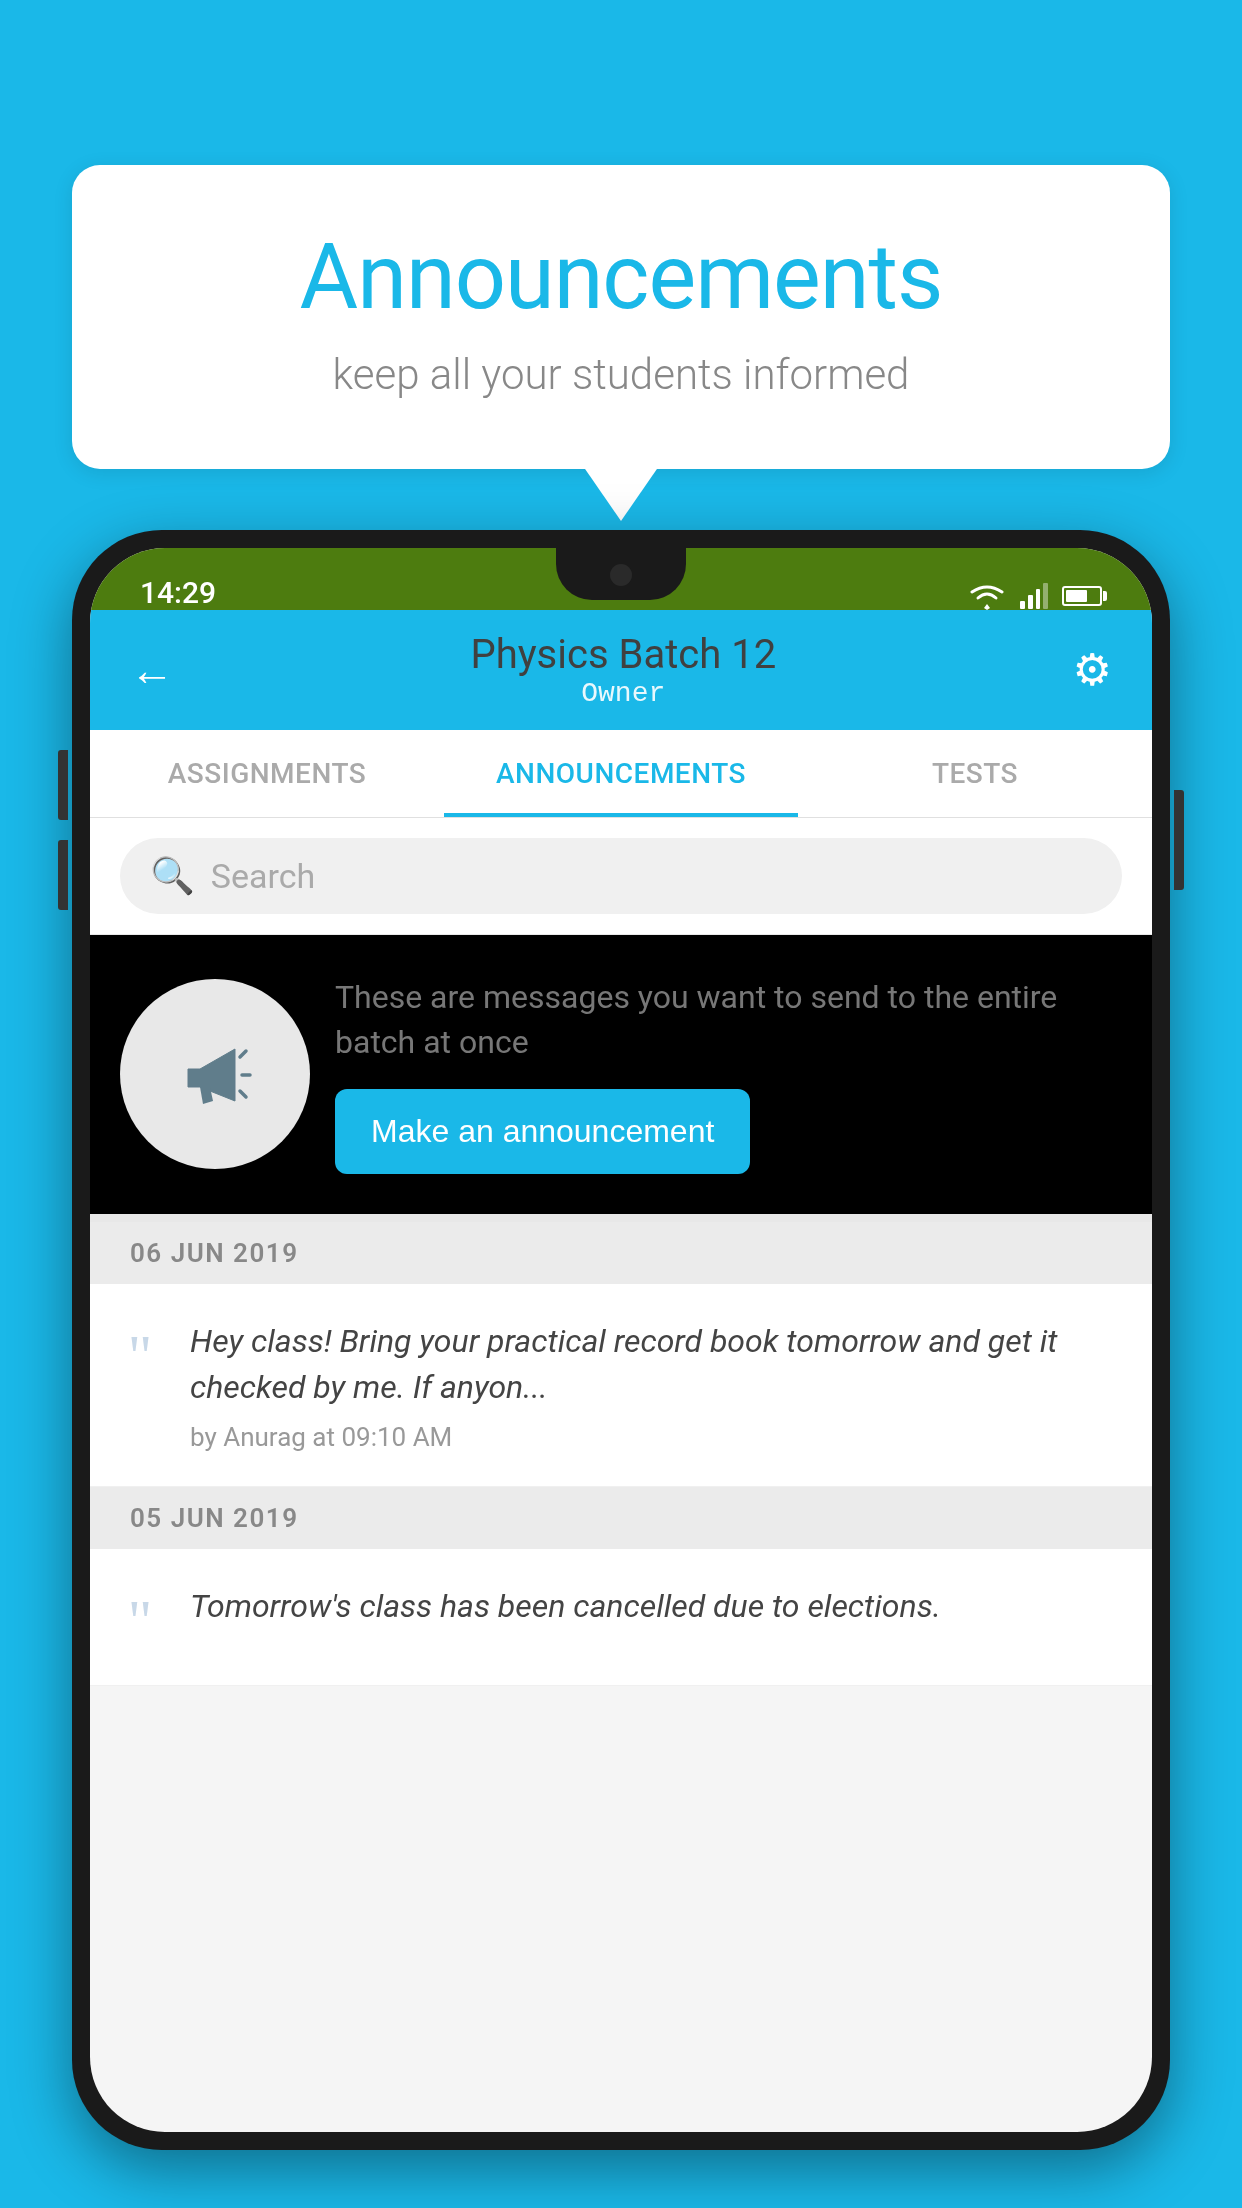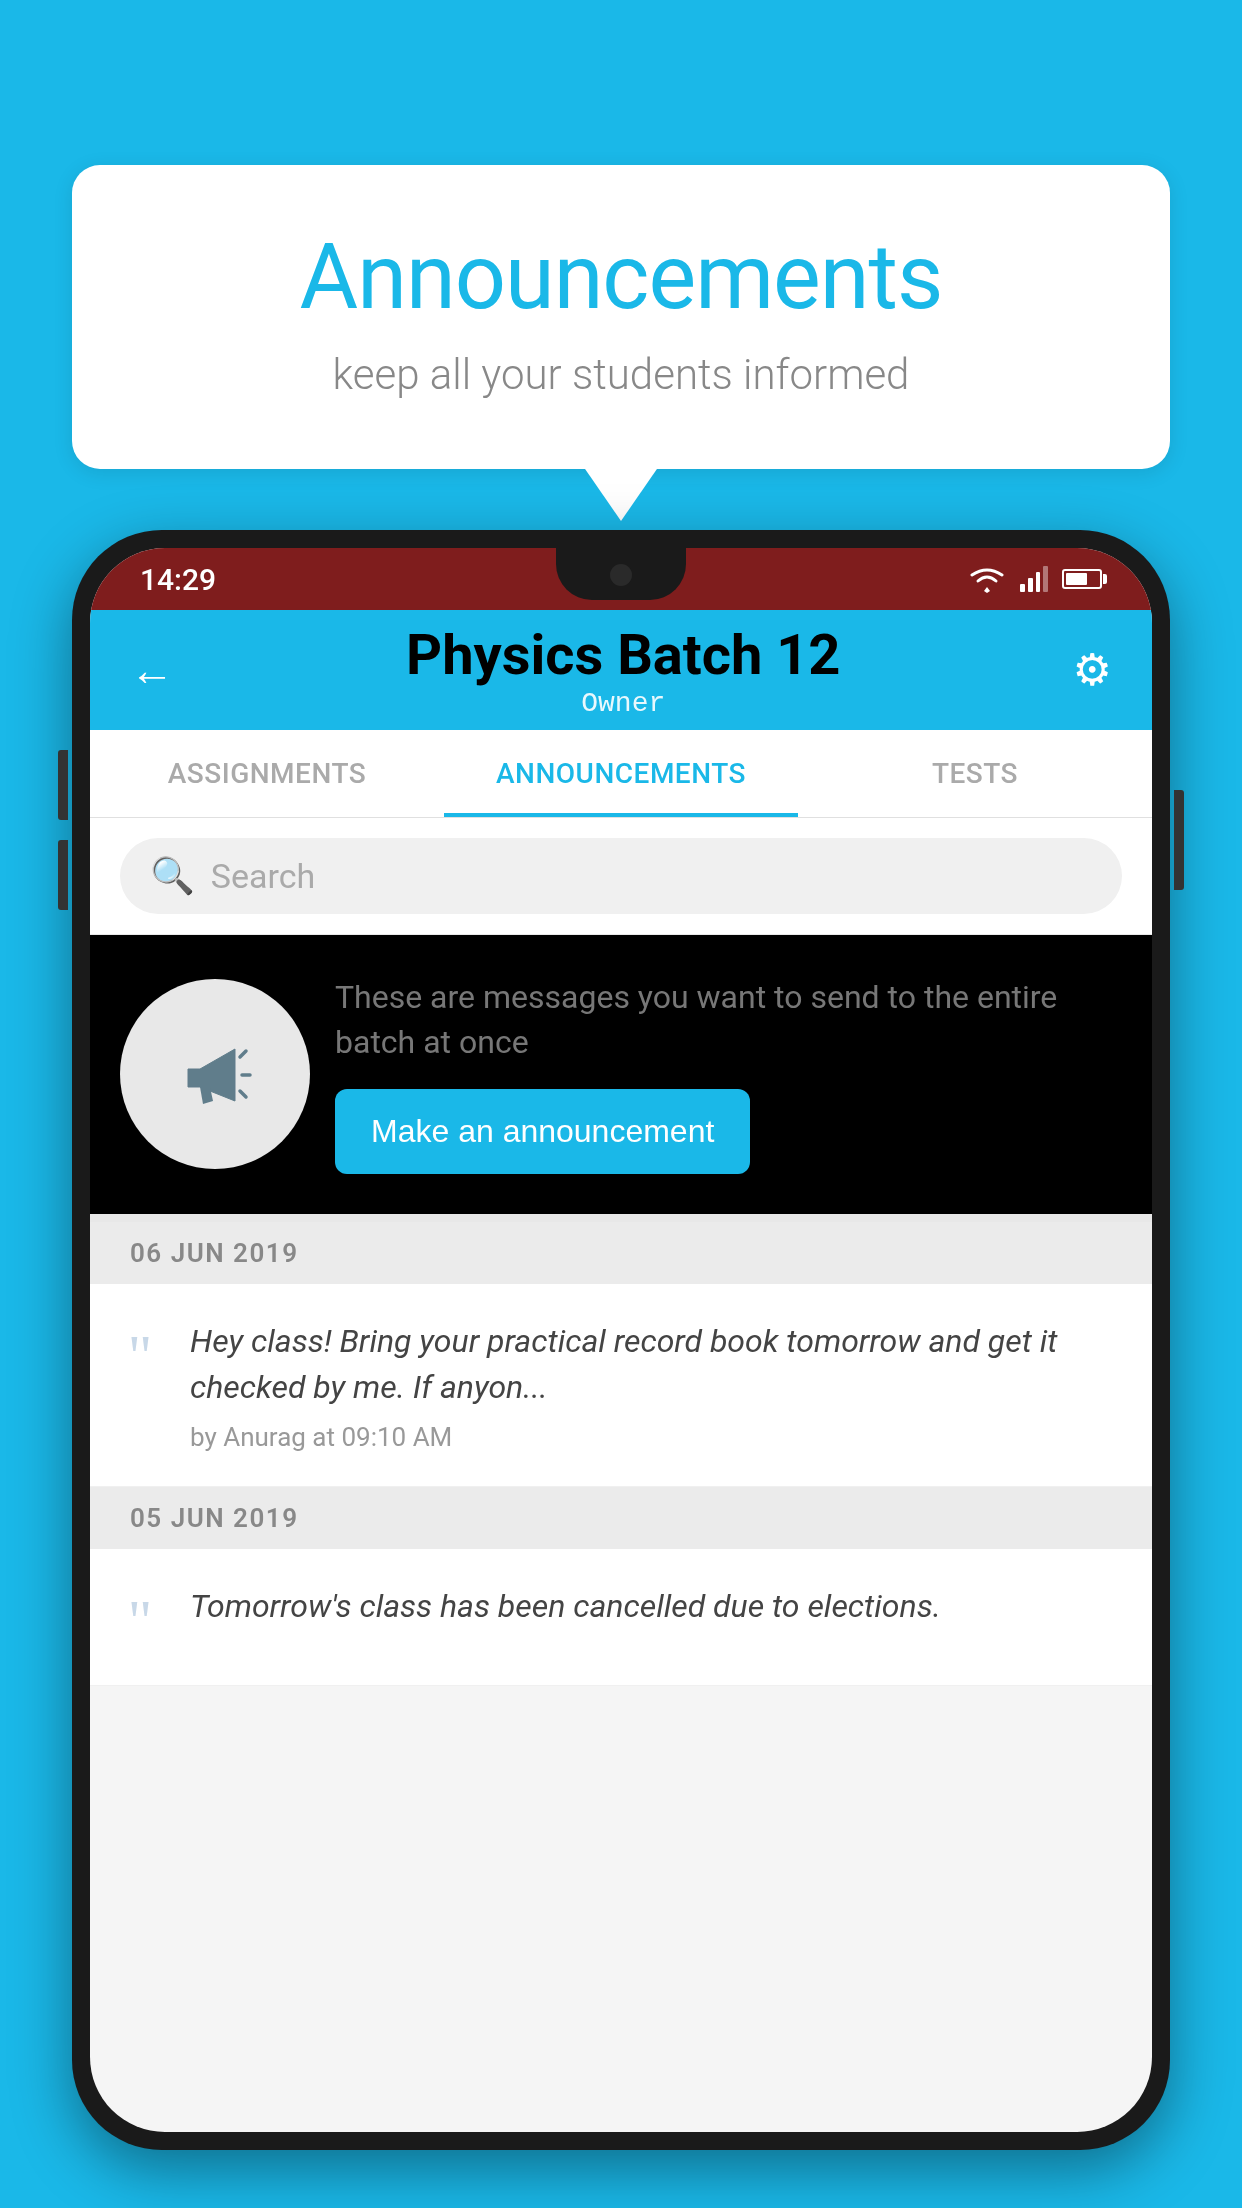--- a/index.html
+++ b/index.html
@@ -106,24 +106,24 @@
       width: 100%;
       height: 1584px;
       background: #f5f5f5;
       border-radius: 75px;
       overflow: hidden;
       position: relative;
     }
 
     
     .status-bar {
-      background: #7f1d1d;
+      background: #4d7c0f;
       height: 62px;
       display: flex;
-      align-items: center;
+      align-items: flex-end;
       justify-content: space-between;
       padding: 0 50px;
     }
 
     .status-time {
       color: white;
       font-size: 30px;
       font-weight: 500;
     }
 
@@ -191,23 +191,23 @@
       color: white;
       font-size: 44px;
       cursor: pointer;
     }
 
     .header-center {
       text-align: center;
     }
 
     .header-title {
-      color: #000000;
-      font-size: 56px;
-      font-weight: 700;
+      color: #404040;
+      font-size: 40px;
+      font-weight: 400;
     }
 
     .header-subtitle {
       color: rgba(255,255,255,0.9);
       font-size: 28px;
       font-weight: 400;
       font-family: Liberation Mono, monospace;
     }
 
     .header-gear {

